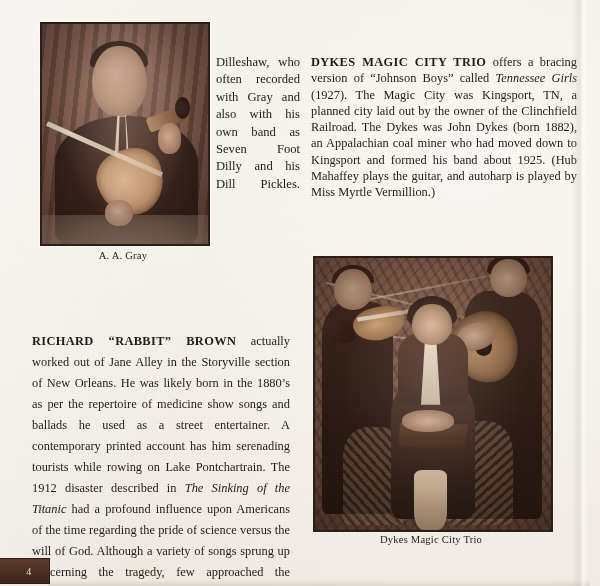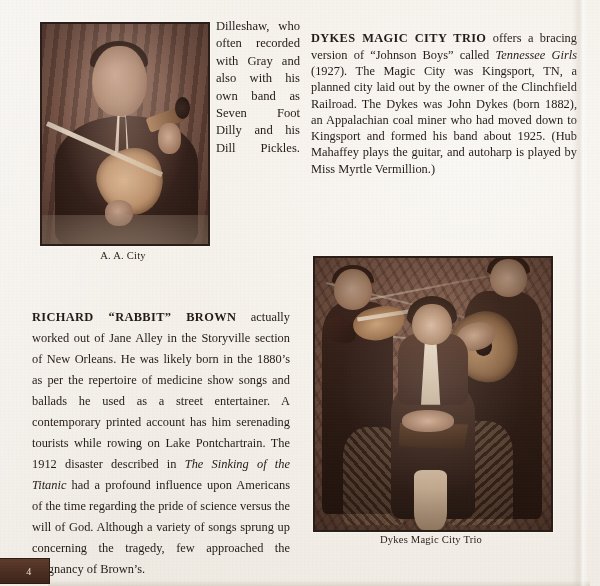--- a/index.html
+++ b/index.html
@@ -47,20 +47,21 @@
   }
 
   
   .body-text {
     color: #231a16;
     font-size: 12.4px;
     line-height: 15.6px;
     text-align: justify;
     text-justify: inter-word;
     hyphens: manual;
+    margin-top: 36px;
   }
   .lead {
     font-weight: bold;
     letter-spacing: .35px;
   }
   .it { font-style: italic; }
 
   
   #wrap-col {
     position: absolute;
@@ -386,21 +387,21 @@
       <div id="p1-neck"></div>
       <div id="p1-scroll"></div>
       <div id="p1-fiddle"></div>
       <div id="p1-hand"></div>
       <div id="p1-hand2"></div>
       <div id="p1-bow"></div>
       <div id="p1-lap"></div>
       <div id="p1-vig"></div>
     </div>
   </div>
-  <div class="caption" id="cap1">A. A. City</div>
+  <div class="caption" id="cap1">A. A. Gray</div>
 
   <div id="wrap-col">
     <div class="body-text">Dilleshaw, who often recorded with Gray and also with his own band as Seven Foot Dilly and his Dill Pickles.</div>
   </div>
 
   <div id="col-right-top">
     <p class="body-text">
       <span class="lead">DYKES MAGIC CITY TRIO</span><span> offers a bracing version of “Johnson Boys” called </span><span class="it">Tennessee Girls</span><span> (1927). The Magic City was Kingsport, TN, a planned city laid out by the owner of the Clinchfield Railroad. The Dykes was John Dykes (born 1882), an Appalachian coal miner who had moved down to Kingsport and formed his band about 1925. (Hub Mahaffey plays the guitar, and autoharp is played by Miss Myrtle Vermillion.)</span>
     </p>
   </div>

